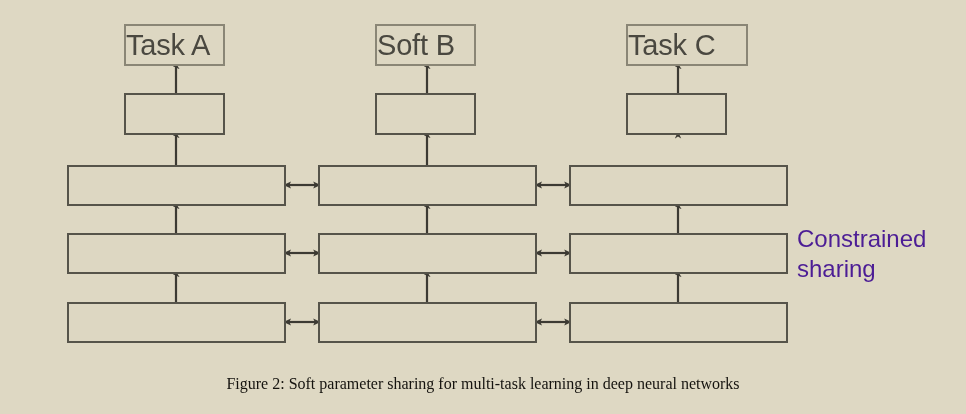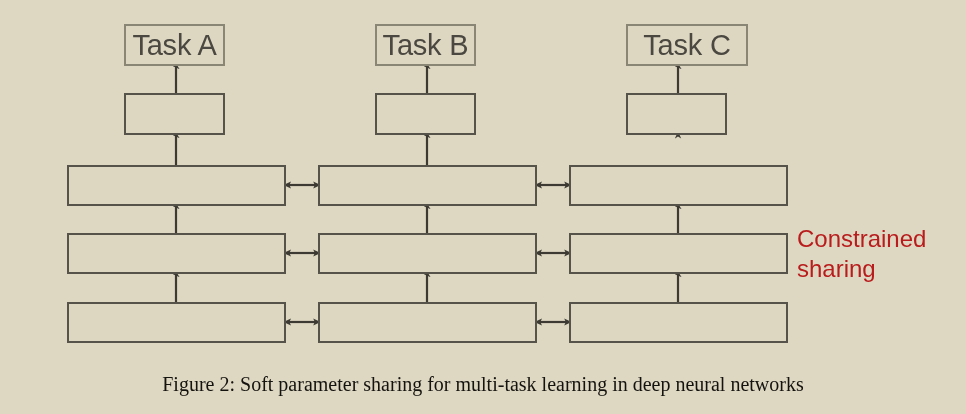--- a/index.html
+++ b/index.html
@@ -30,54 +30,54 @@
   .node-box {
     position: absolute;
     box-sizing: border-box;
     background: #ddd7c2;
     border: 2px solid #56544a;
   }
   .task-label-box {
     border: 2px solid #8a8676;
     display: flex;
     align-items: center;
-    justify-content: center;
+    justify-content: flex-start;
   }
   .task-label-text {
     font-family: "Liberation Sans", sans-serif;
     font-size: 29px;
     line-height: 1;
     color: #4a4840;
     letter-spacing: -0.2px;
     white-space: nowrap;
   }
   
   #constrained-annotation {
     position: absolute;
     left: 797px;
     top: 224px;
     width: 165px;
     font-family: "Liberation Sans", sans-serif;
     font-size: 24px;
     line-height: 30px;
-    color: #b91c1c;
+    color: #4c1d95;
   }
   #constrained-annotation .ann-line {
     display: block;
     white-space: nowrap;
   }
   
   #figure-caption {
     position: absolute;
     left: 0;
     top: 369px;
     width: 966px;
     text-align: center;
     font-family: "Liberation Serif", "DejaVu Serif", serif;
-    font-size: 20px;
+    font-size: 16px;
     line-height: 30px;
     color: #15130f;
     white-space: nowrap;
   }
 </style>
 </head>
 <body>
 
 <div id="figure-root">
 
@@ -119,21 +119,21 @@
 
   <div id="boxes-layer">
       <div class="node-box task-label-box" style="left: 124px; top: 24px; width: 101px; height: 42px;">
         <span class="task-label-text">Task A</span>
       </div>
       <div class="node-box " style="left: 124px; top: 93px; width: 101px; height: 42px;"></div>
       <div class="node-box " style="left: 67px; top: 165px; width: 219px; height: 41px;"></div>
       <div class="node-box " style="left: 67px; top: 233px; width: 219px; height: 41px;"></div>
       <div class="node-box " style="left: 67px; top: 302px; width: 219px; height: 41px;"></div>
       <div class="node-box task-label-box" style="left: 375px; top: 24px; width: 101px; height: 42px;">
-        <span class="task-label-text">Task B</span>
+        <span class="task-label-text">Soft B</span>
       </div>
       <div class="node-box " style="left: 375px; top: 93px; width: 101px; height: 42px;"></div>
       <div class="node-box " style="left: 318px; top: 165px; width: 219px; height: 41px;"></div>
       <div class="node-box " style="left: 318px; top: 233px; width: 219px; height: 41px;"></div>
       <div class="node-box " style="left: 318px; top: 302px; width: 219px; height: 41px;"></div>
       <div class="node-box task-label-box" style="left: 626px; top: 24px; width: 122px; height: 42px;">
         <span class="task-label-text">Task C</span>
       </div>
       <div class="node-box " style="left: 626px; top: 93px; width: 101px; height: 42px;"></div>
       <div class="node-box " style="left: 569px; top: 165px; width: 219px; height: 41px;"></div>

